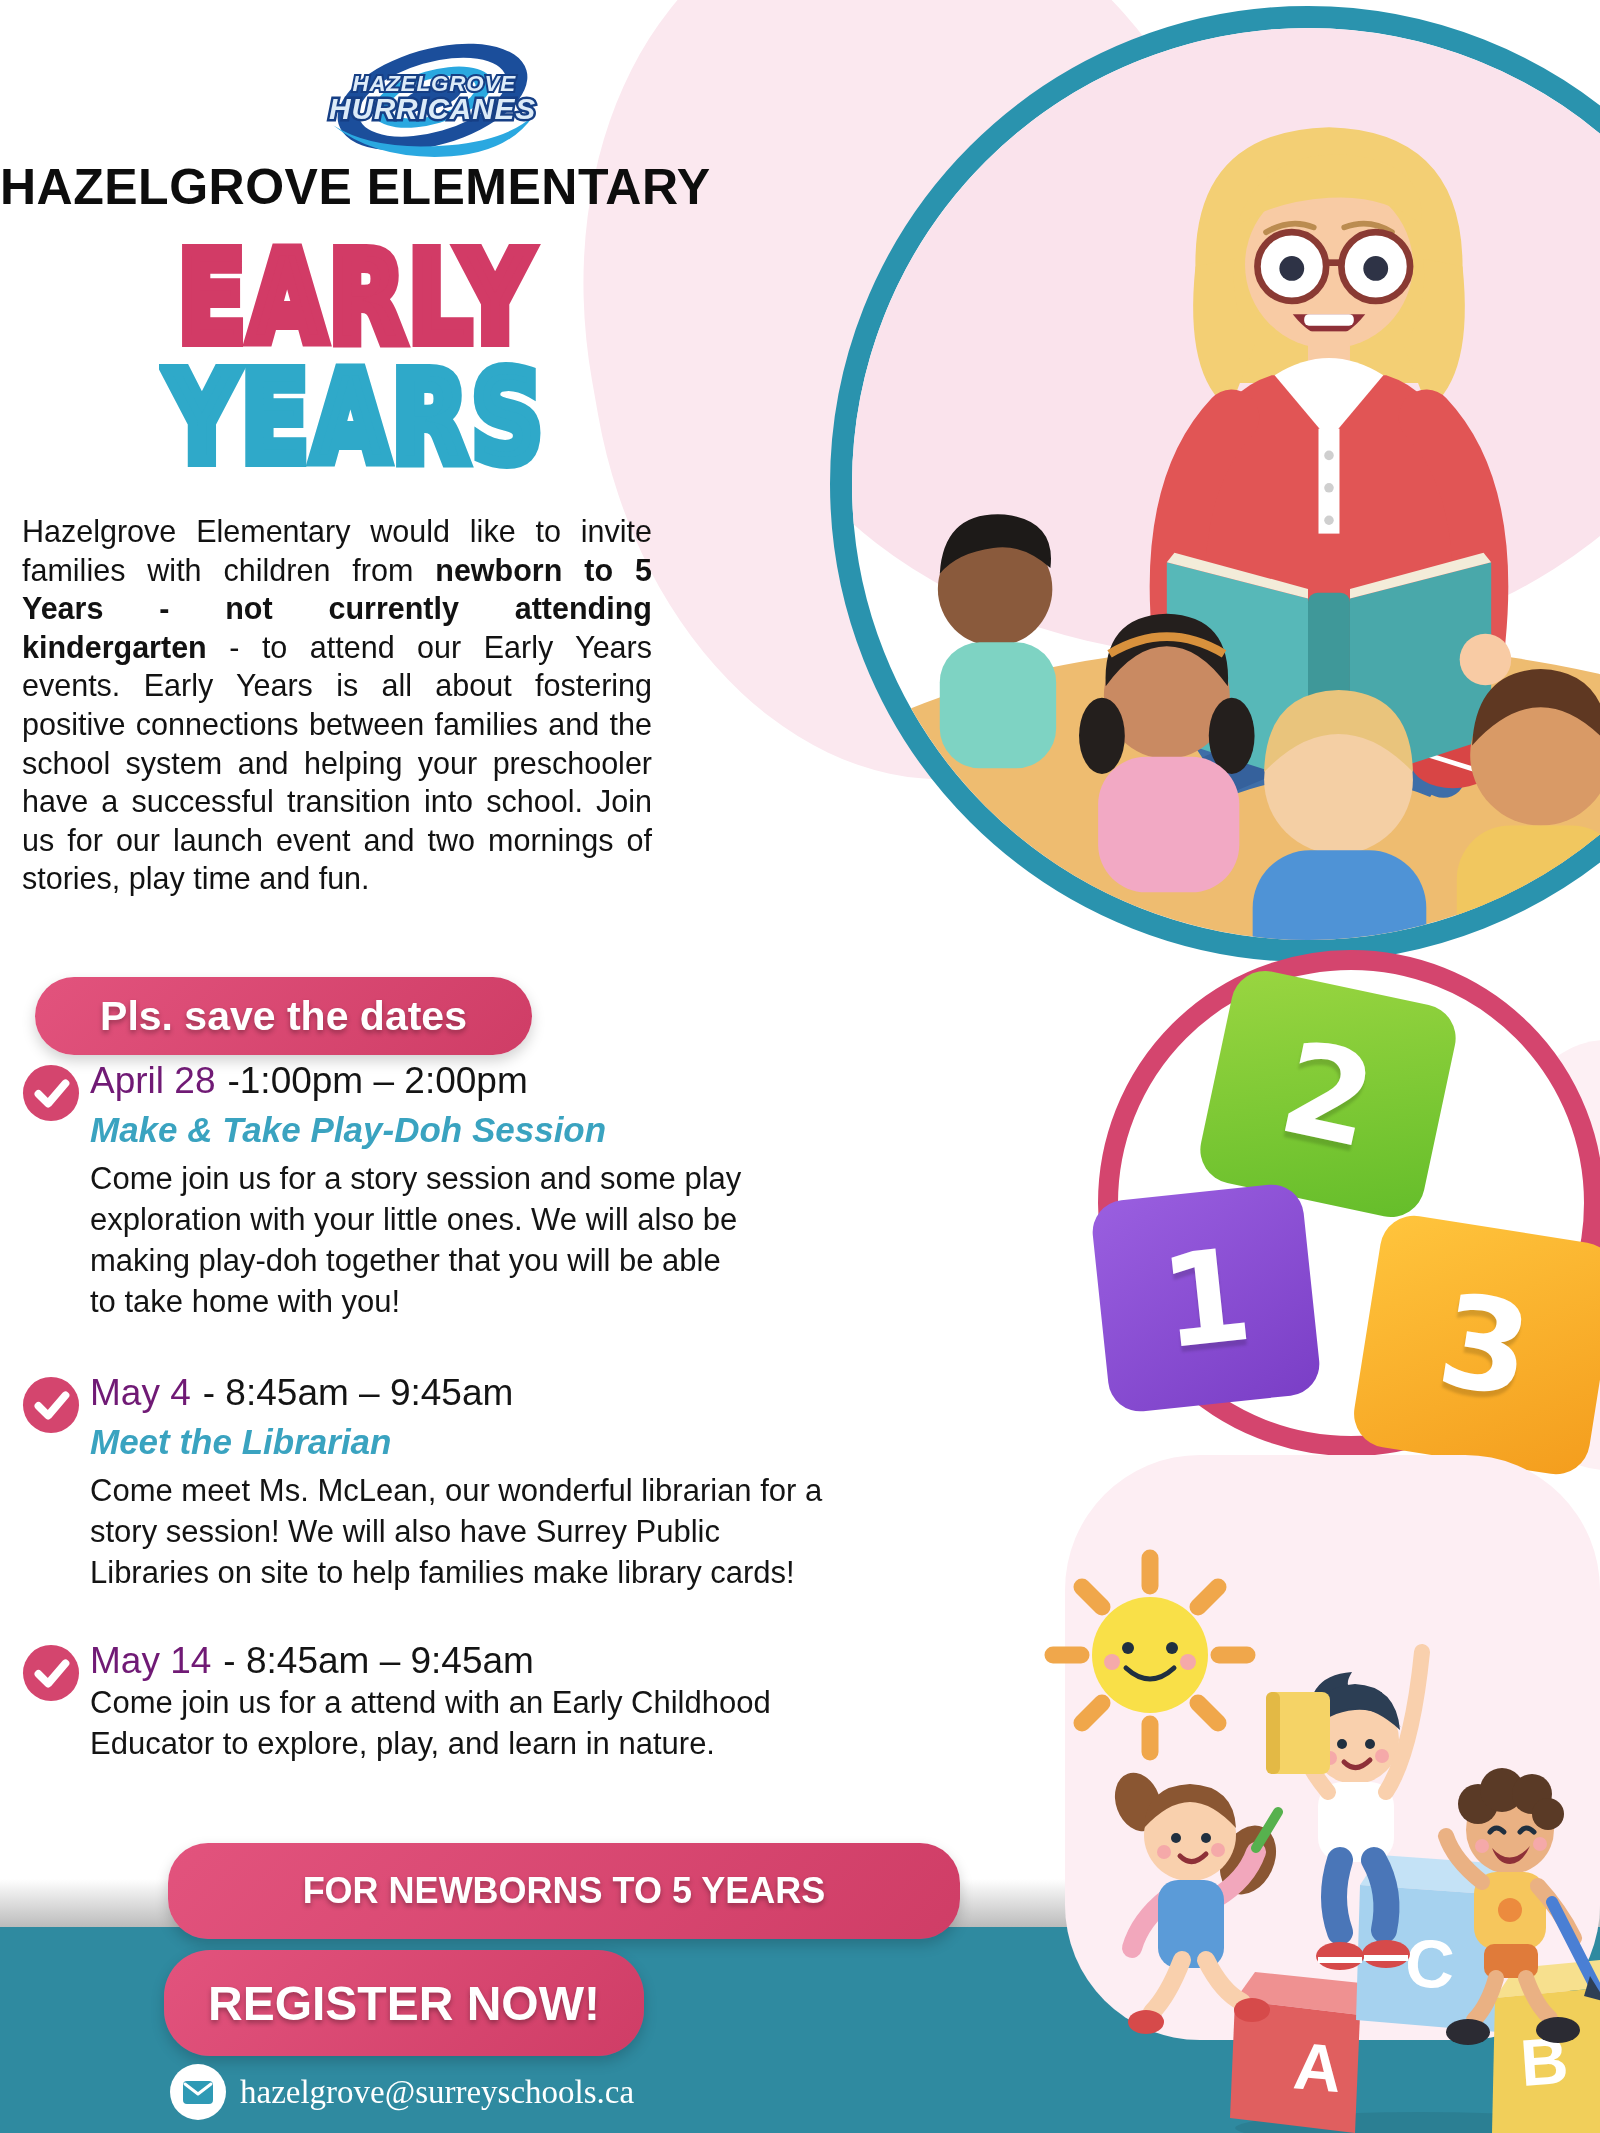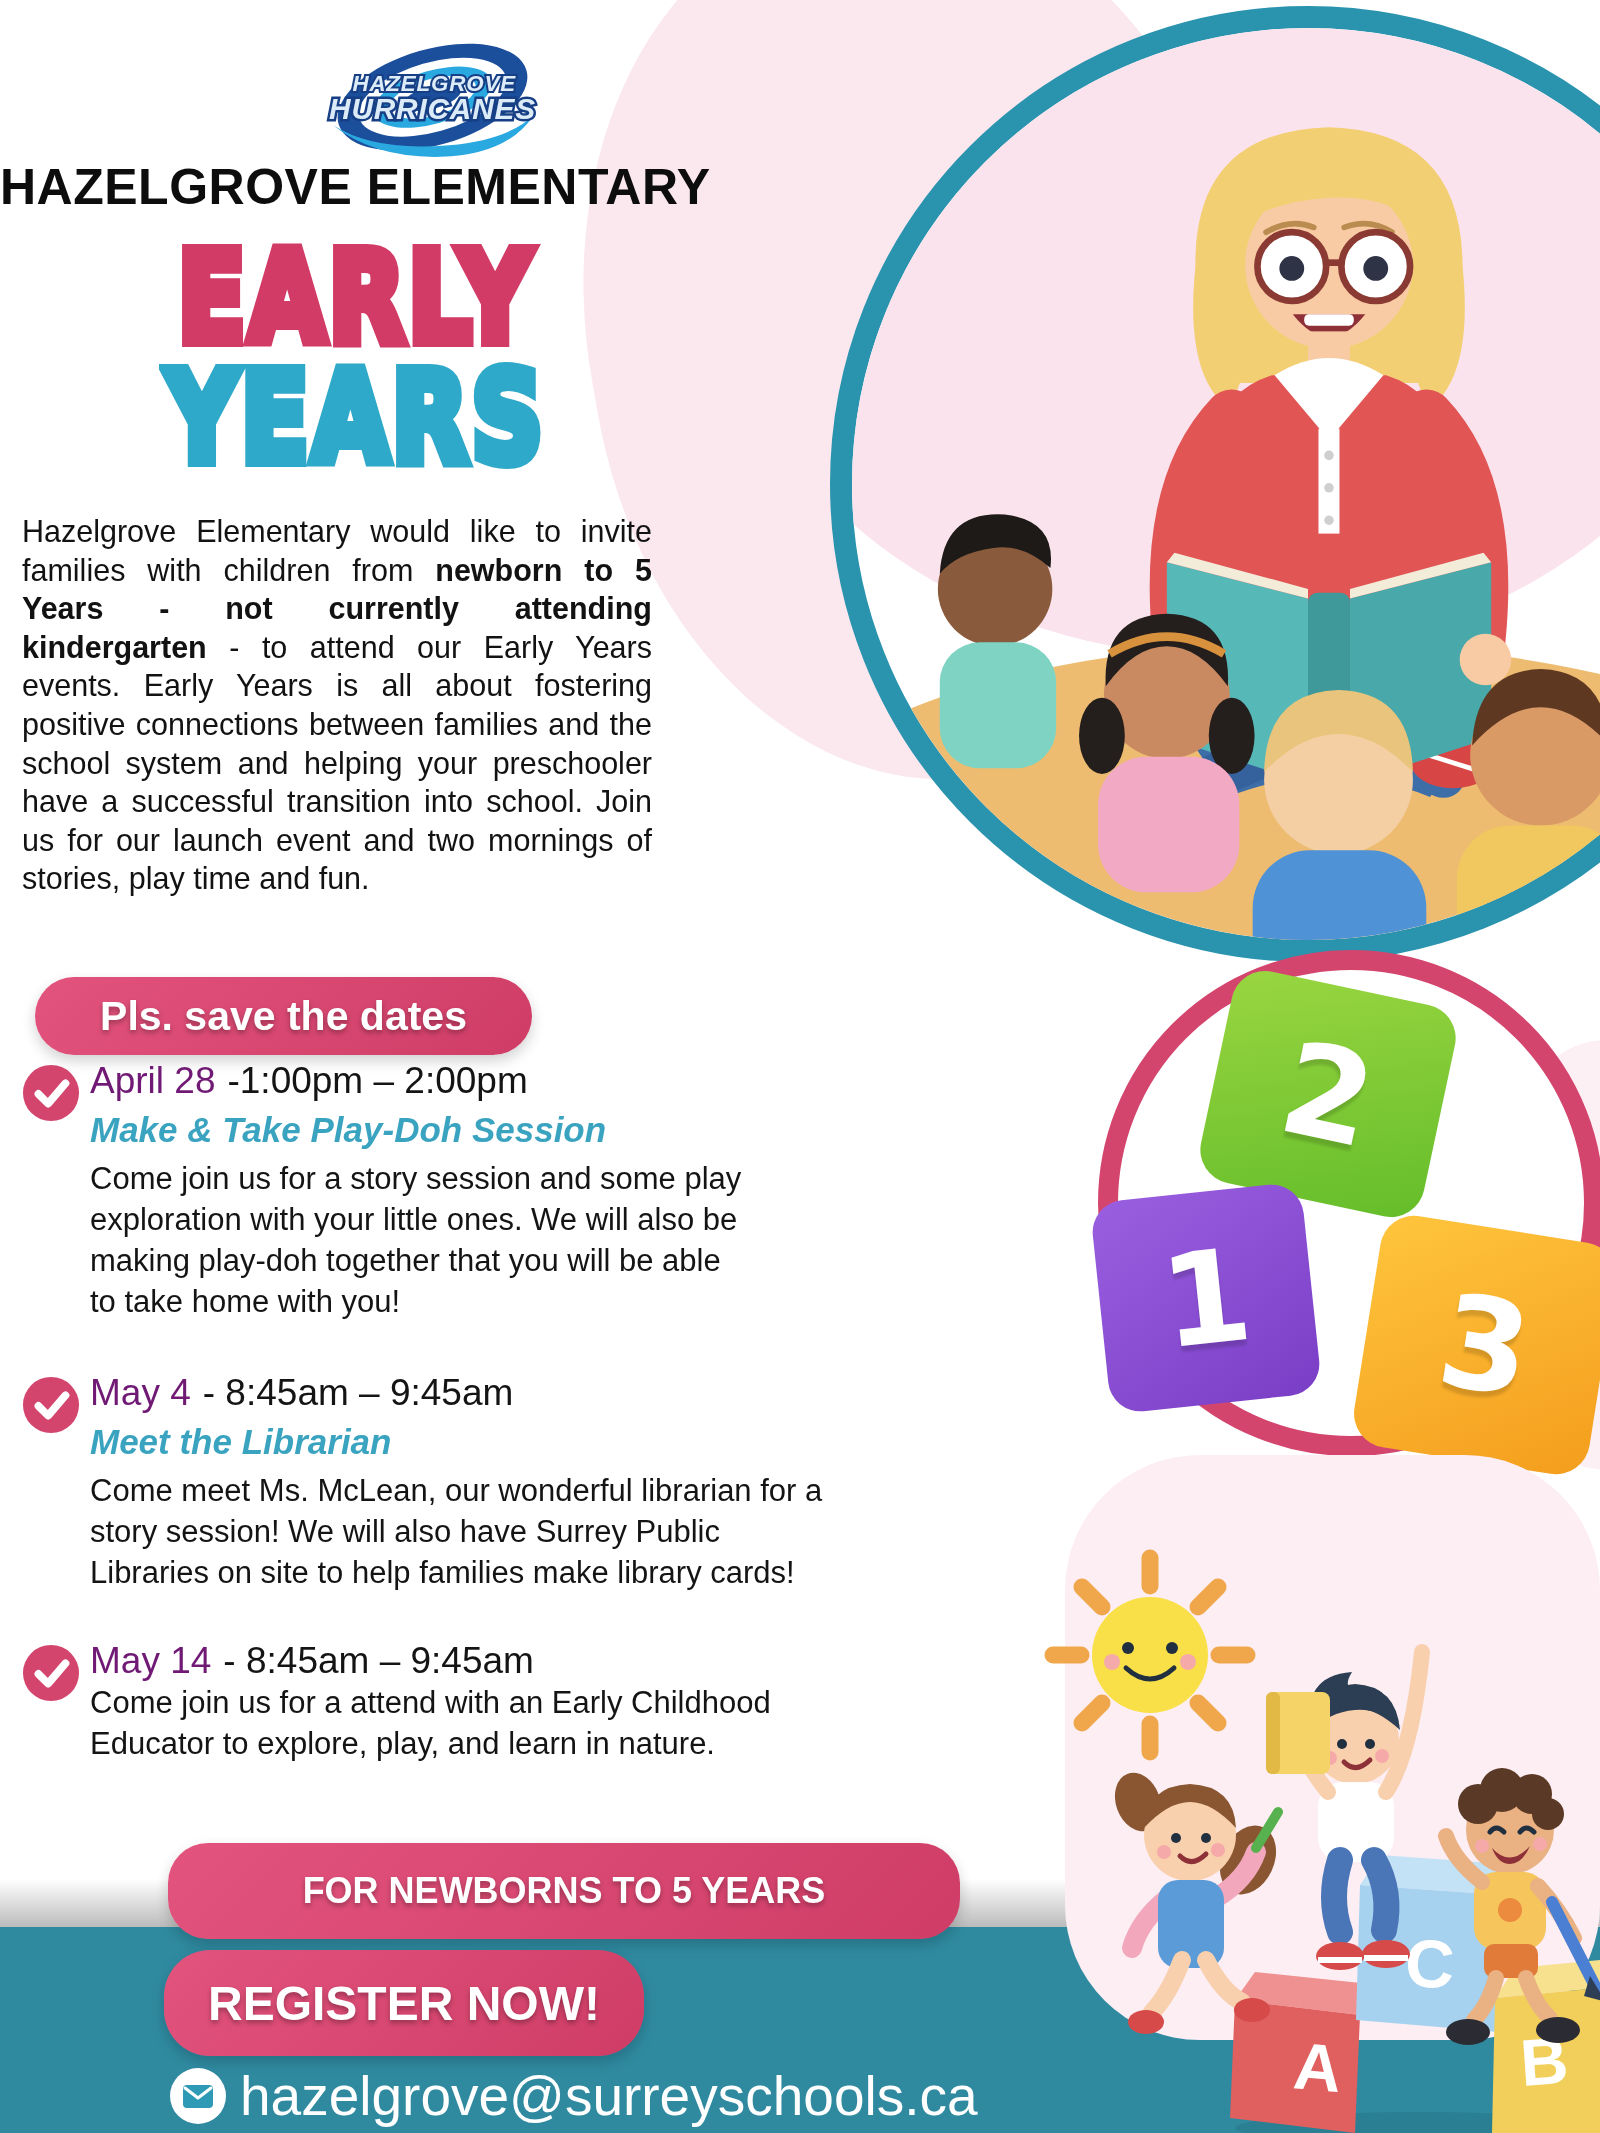--- a/index.html
+++ b/index.html
@@ -101,21 +101,21 @@
   .event-desc { font-size:31px; line-height:41px; color:#141414; }
   .event-1 .event-desc { max-width:660px; }
   .event-2 .event-desc { max-width:750px; }
   .event-3 .event-desc { max-width:705px; }
 
   .email-row { position:absolute; left:170px; top:2064px; display:flex; align-items:center; z-index:6; }
   .email-icon {
     width:56px; height:56px; border-radius:50%; background:#ffffff;
     display:flex; align-items:center; justify-content:center; margin-right:14px;
   }
-  .email-text { color:#ffffff; font-size:55px; }
+  .email-text { color:#ffffff; font-size:33px;font-family:Liberation Serif, serif; }
 </style>
 </head>
 <body>
 
 <div class="page">
 
   <div class="blob-top"></div>
   <div class="blob-mid"></div>
   <div class="band-shadow"></div>
   <div class="teal-band"></div>

